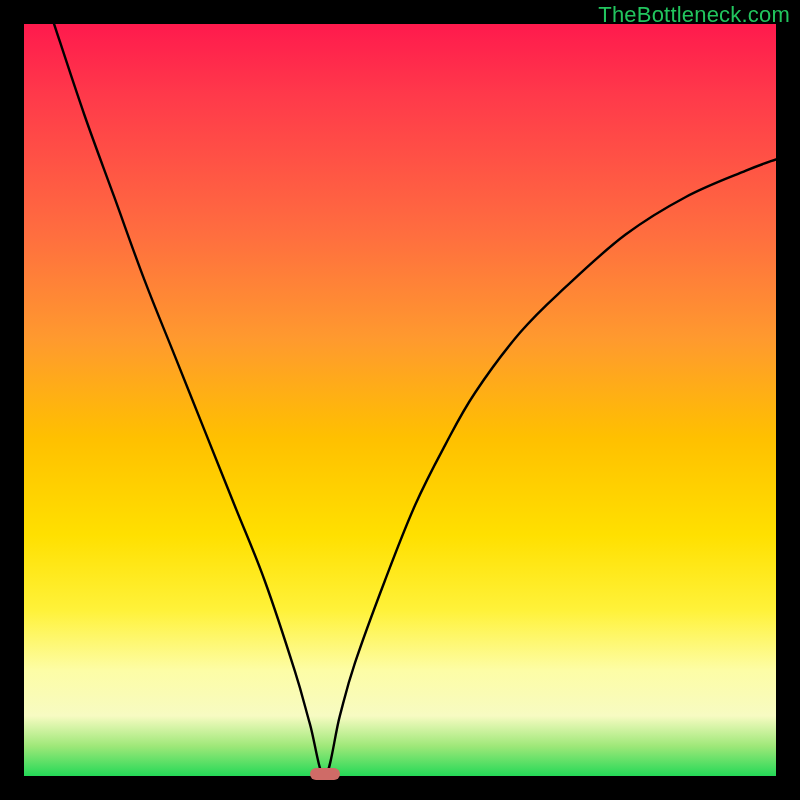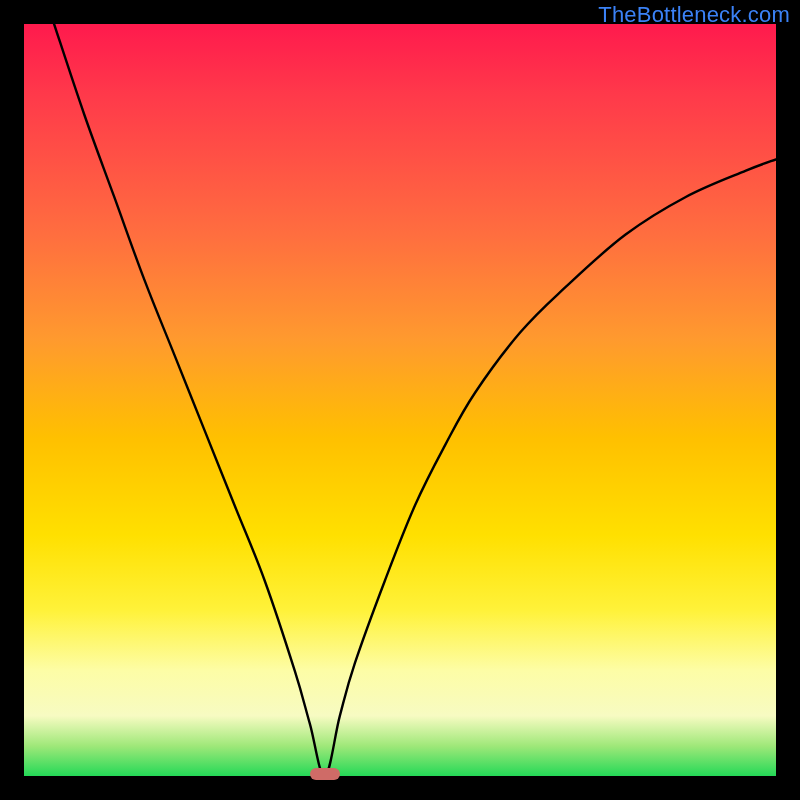--- a/index.html
+++ b/index.html
@@ -38,21 +38,21 @@
       #fdfda6 86%,
       #f7fbc2 92%,
       #9fe879 96%,
       #24d957 100%
     );
   }
   .watermark {
     position: absolute;
     top: 2px;
     right: 10px;
-    color: #3b82f6;
+    color: #22c55e;
     font-size: 22px;
     font-weight: 500;
     letter-spacing: 0.2px;
     user-select: none;
   }
   svg.curve {
     position: absolute;
     left: 0;
     top: 0;
     width: 752px;

